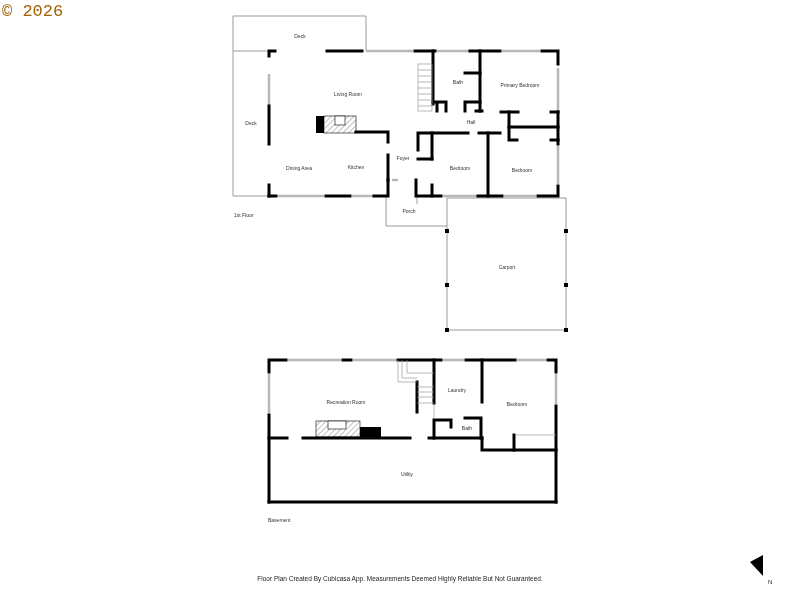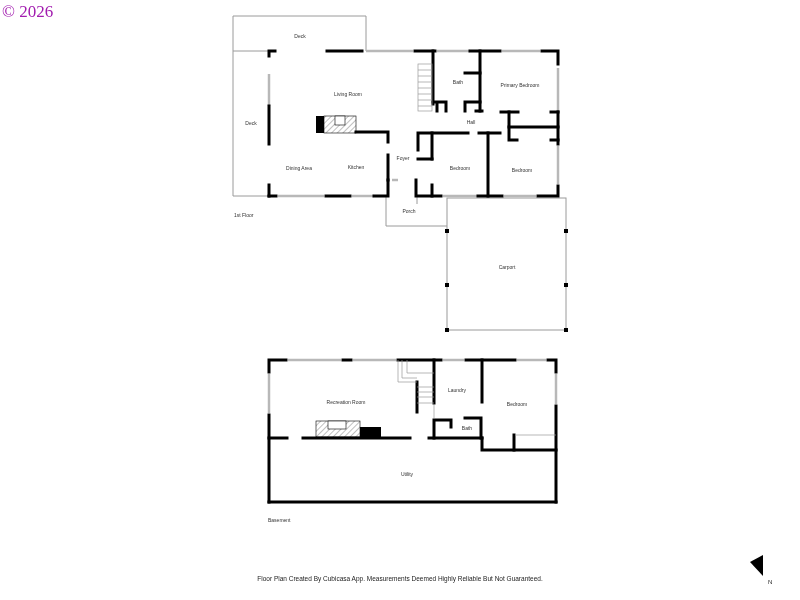--- a/index.html
+++ b/index.html
@@ -1,17 +1,17 @@
 <!DOCTYPE html>
 <html><head>
   <meta charset="utf-8">
   <style>
     html, body { margin: 0; padding: 0; background: #ffffff; }
     body { width: 800px; height: 600px; position: relative; overflow: hidden; font-family: "DejaVu Sans", sans-serif; }
-    .watermark { position: absolute; left: 2px; top: 2px; font-family: Liberation Serif, serif; font-size: 17px; color: #a21caf; letter-spacing: 0px; }
+    .watermark { position: absolute; left: 2px; top: 2px; font-family: Liberation Mono, monospace; font-size: 17px; color: #a16207; letter-spacing: 0px; }
     svg.plan { position: absolute; left: 0; top: 0; }
     .lbl { font-family: "Liberation Sans", sans-serif; font-size: 5px; fill: #333; }
     .floorlbl { font-family: "Liberation Sans", sans-serif; font-size: 5px; fill: #333; }
     .footer { position: absolute; left: 0; width: 800px; top: 575px; text-align: center; font-family: "Liberation Sans", sans-serif; font-size: 6.5px; color: #222; }
     .compass { position: absolute; left: 748px; top: 552px; }
     .compass-n { position: absolute; left: 768px; top: 579px; font-family: "Liberation Sans", sans-serif; font-size: 6px; color: #222; }
   </style>
 </head>
 <body>
 

